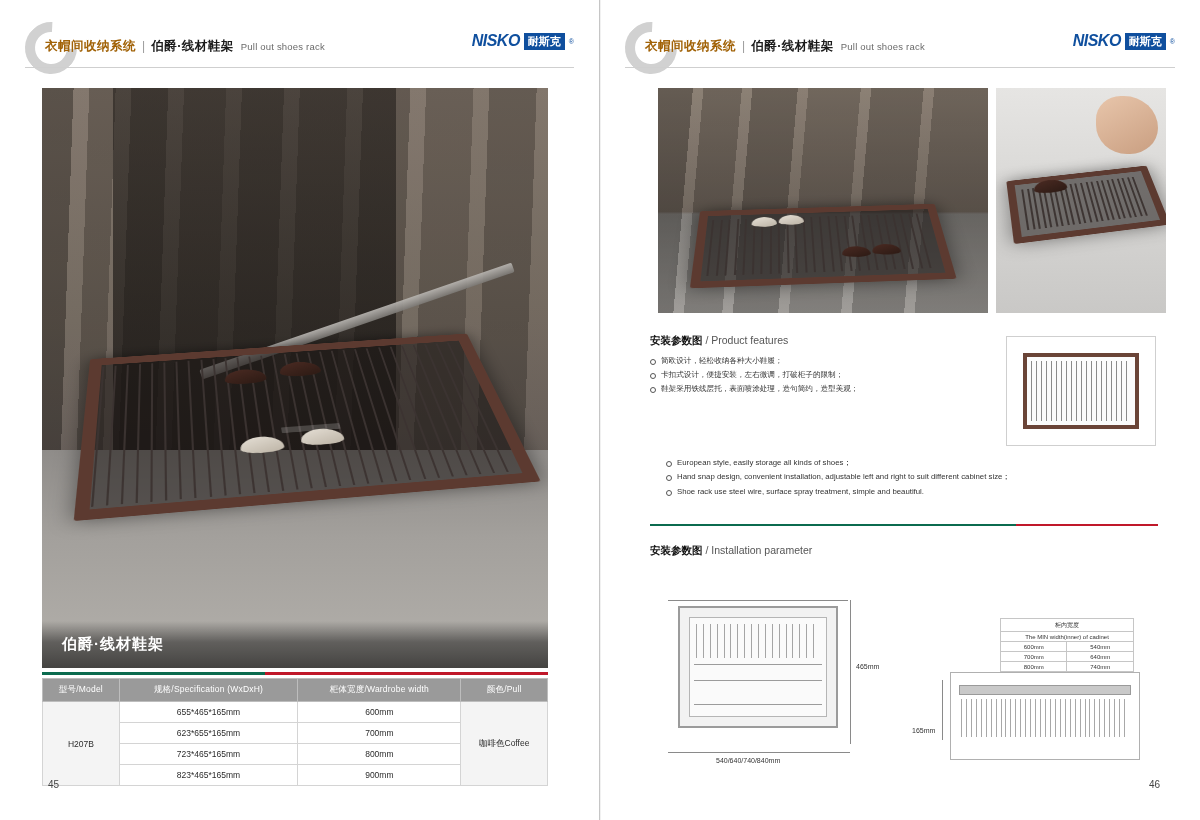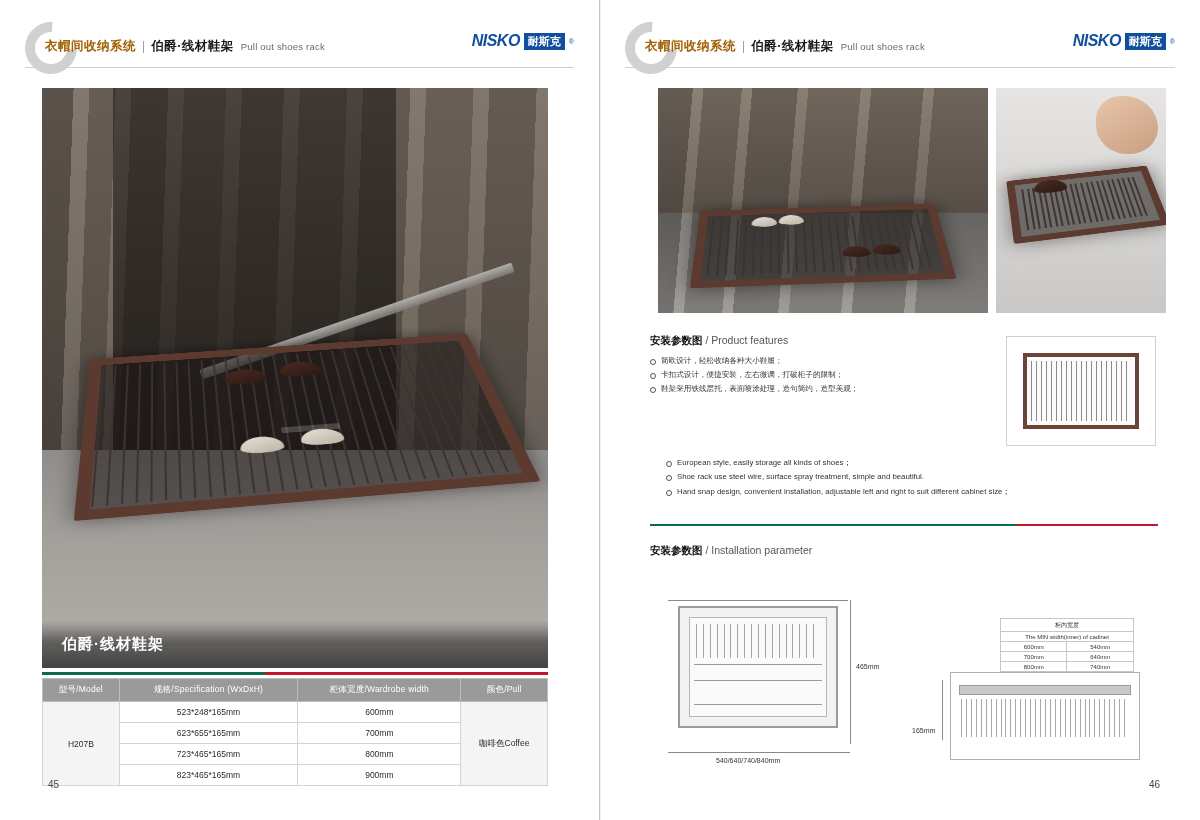--- a/index.html
+++ b/index.html
@@ -299,21 +299,21 @@
         <tr>
           <th>型号/Model</th>
           <th>规格/Specification (WxDxH)</th>
           <th>柜体宽度/Wardrobe width</th>
           <th>颜色/Pull</th>
         </tr>
       </thead>
       <tbody>
         <tr>
           <td class="model" rowspan="4">H207B</td>
-          <td>523*248*165mm</td>
+          <td>655*465*165mm</td>
           <td>600mm</td>
           <td class="color" rowspan="4">咖啡色Coffee</td>
         </tr>
         <tr>
           <td>623*655*165mm</td>
           <td>700mm</td>
         </tr>
         <tr>
           <td>723*465*165mm</td>
           <td>800mm</td>
@@ -427,22 +427,22 @@
   </div>
 
   <ul class="bullets cn" style="left:650px; top:354px; margin:0; padding:0;">
     <li>简欧设计，轻松收纳各种大小鞋履；</li>
     <li>卡扣式设计，便捷安装，左右微调，打破柜子的限制；</li>
     <li>鞋架采用铁线层托，表面喷涂处理，造句简约，造型美观；</li>
   </ul>
 
   <ul class="bullets en" style="left:650px; top:440px; margin:16px; padding:0;">
     <li>European style,  easily storage all kinds of shoes；</li>
+    <li>Hand snap design, convenient installation, adjustable left and right to suit different cabinet size；</li>
     <li>Shoe rack use steel wire, surface spray treatment, simple  and beautiful.</li>
-    <li>Hand snap design, convenient installation, adjustable left and right to suit different cabinet size；</li>
   </ul>
 
   <div class="prod-box">
     <div class="inner">
       <div class="wires" id="boxWires">
           <i style="left: 0%; background: rgb(138, 138, 138); width: 1px;"></i>
           <i style="left: 5%; background: rgb(138, 138, 138); width: 1px;"></i>
           <i style="left: 10%; background: rgb(138, 138, 138); width: 1px;"></i>
           <i style="left: 15%; background: rgb(138, 138, 138); width: 1px;"></i>
           <i style="left: 20%; background: rgb(138, 138, 138); width: 1px;"></i>

